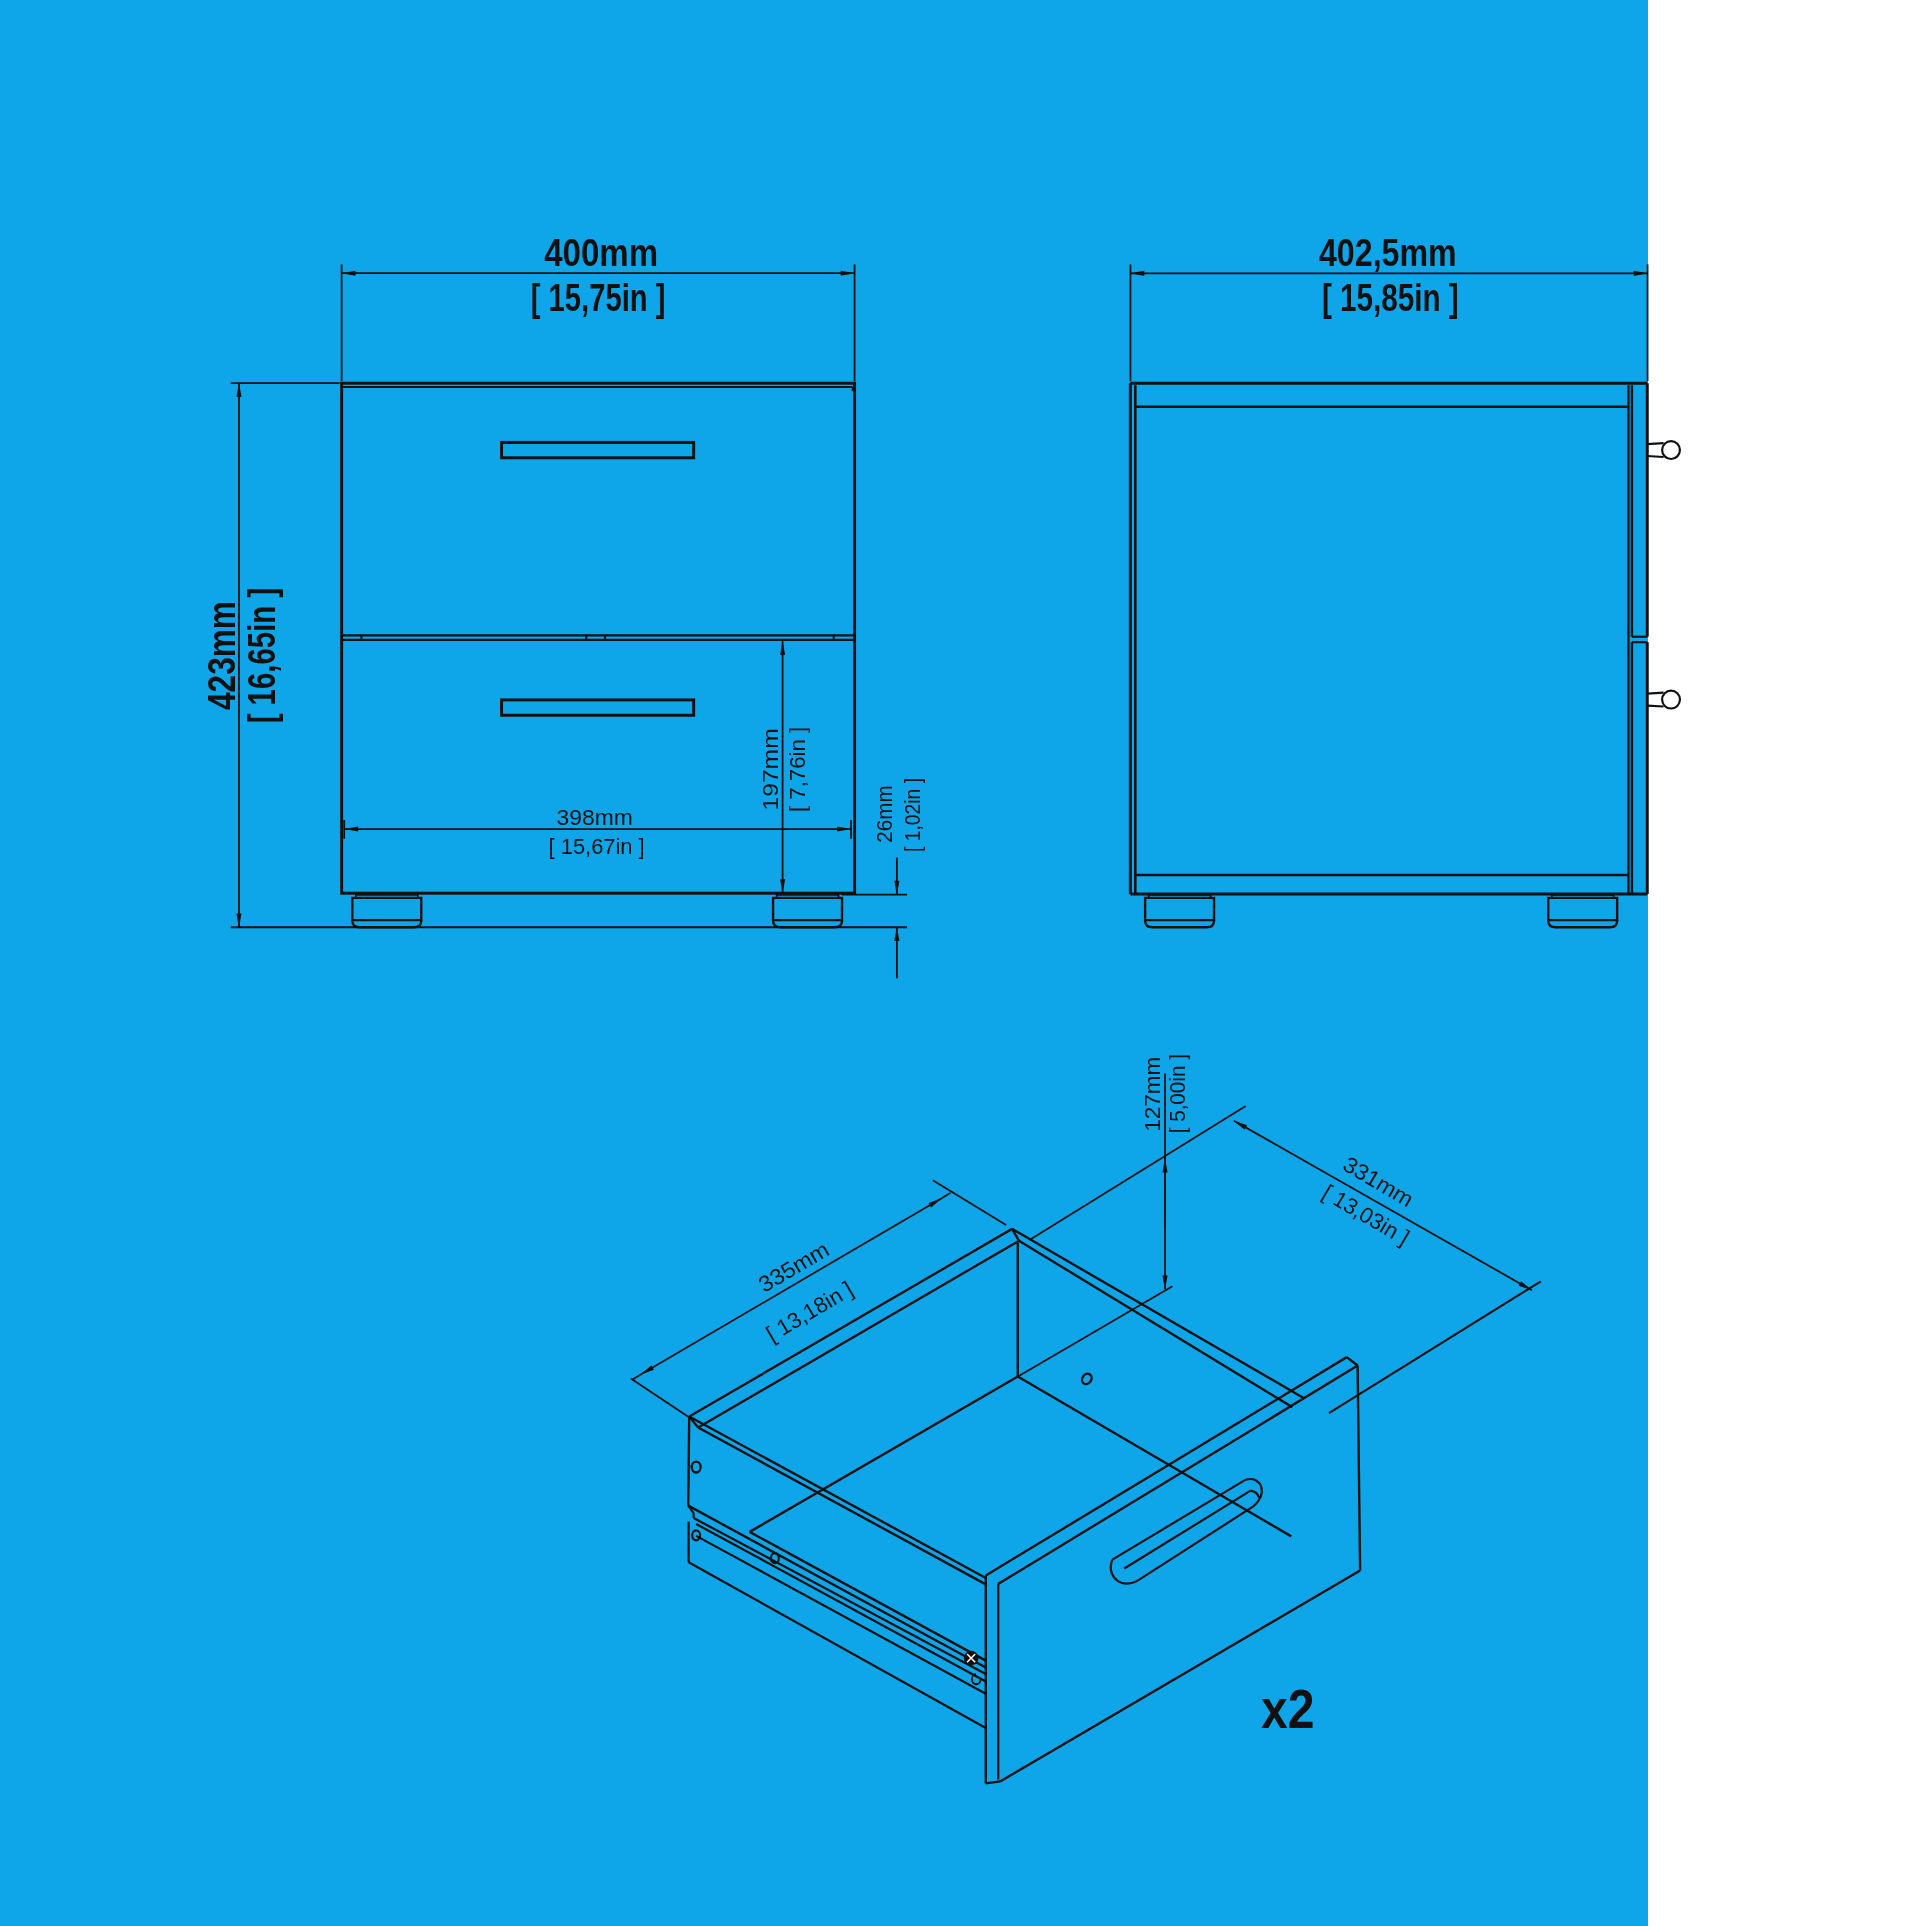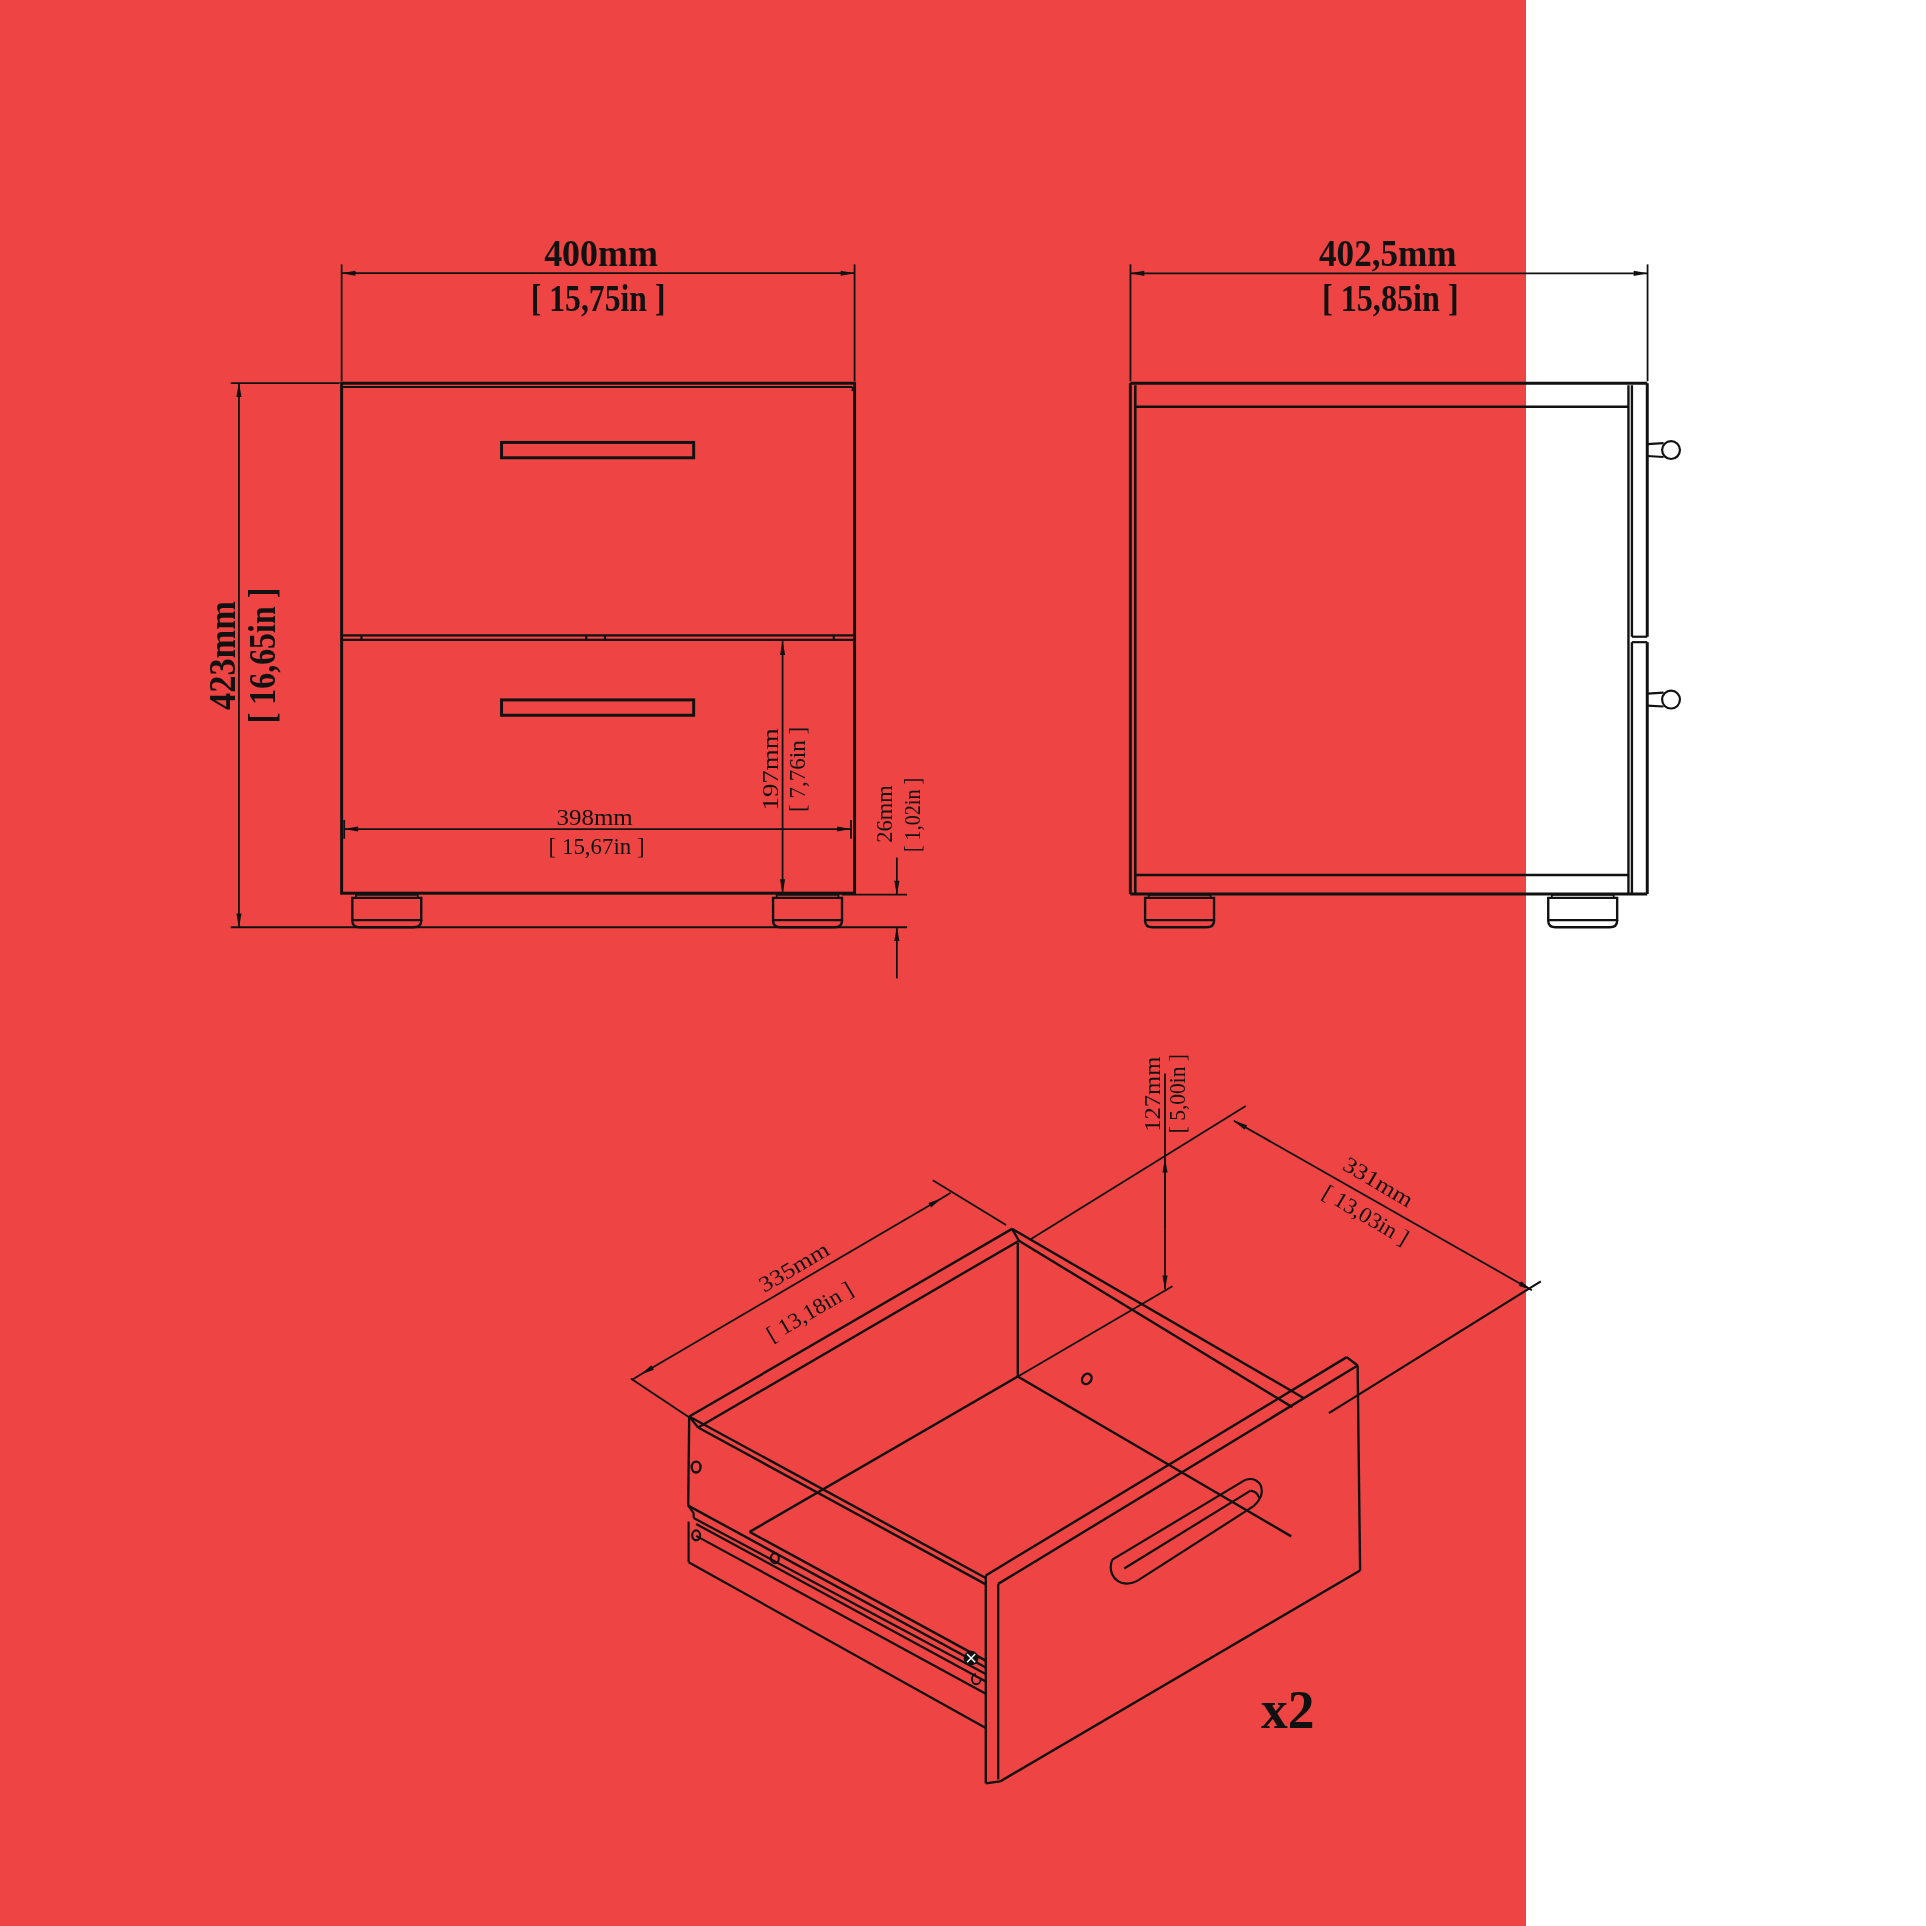--- a/index.html
+++ b/index.html
@@ -1,16 +1,16 @@
 <!DOCTYPE html>
 <html><head>
 <meta charset="utf-8">
 <style>
   html,body{margin:0;padding:0;background:#ffffff;}
-  .page{width:1526px;height:1927px;position:relative;background:#ef4444;font-family:Liberation Serif, serif;}
+  .page{width:1648px;height:1927px;position:relative;background:#0ea5e9;font-family:Liberation Sans, sans-serif;}
   svg{position:absolute;left:0;top:0;filter:grayscale(1);}
   text{fill:#111;}
   .big{font-size:39px;font-weight:bold;}
   .sm{font-size:22.5px;font-weight:normal;}
   .x2{font-size:56px;font-weight:bold;}
 </style>
 </head>
 <body>
 <div class="page">
 <svg width="1927" height="1927" viewBox="0 0 1946 1946">

